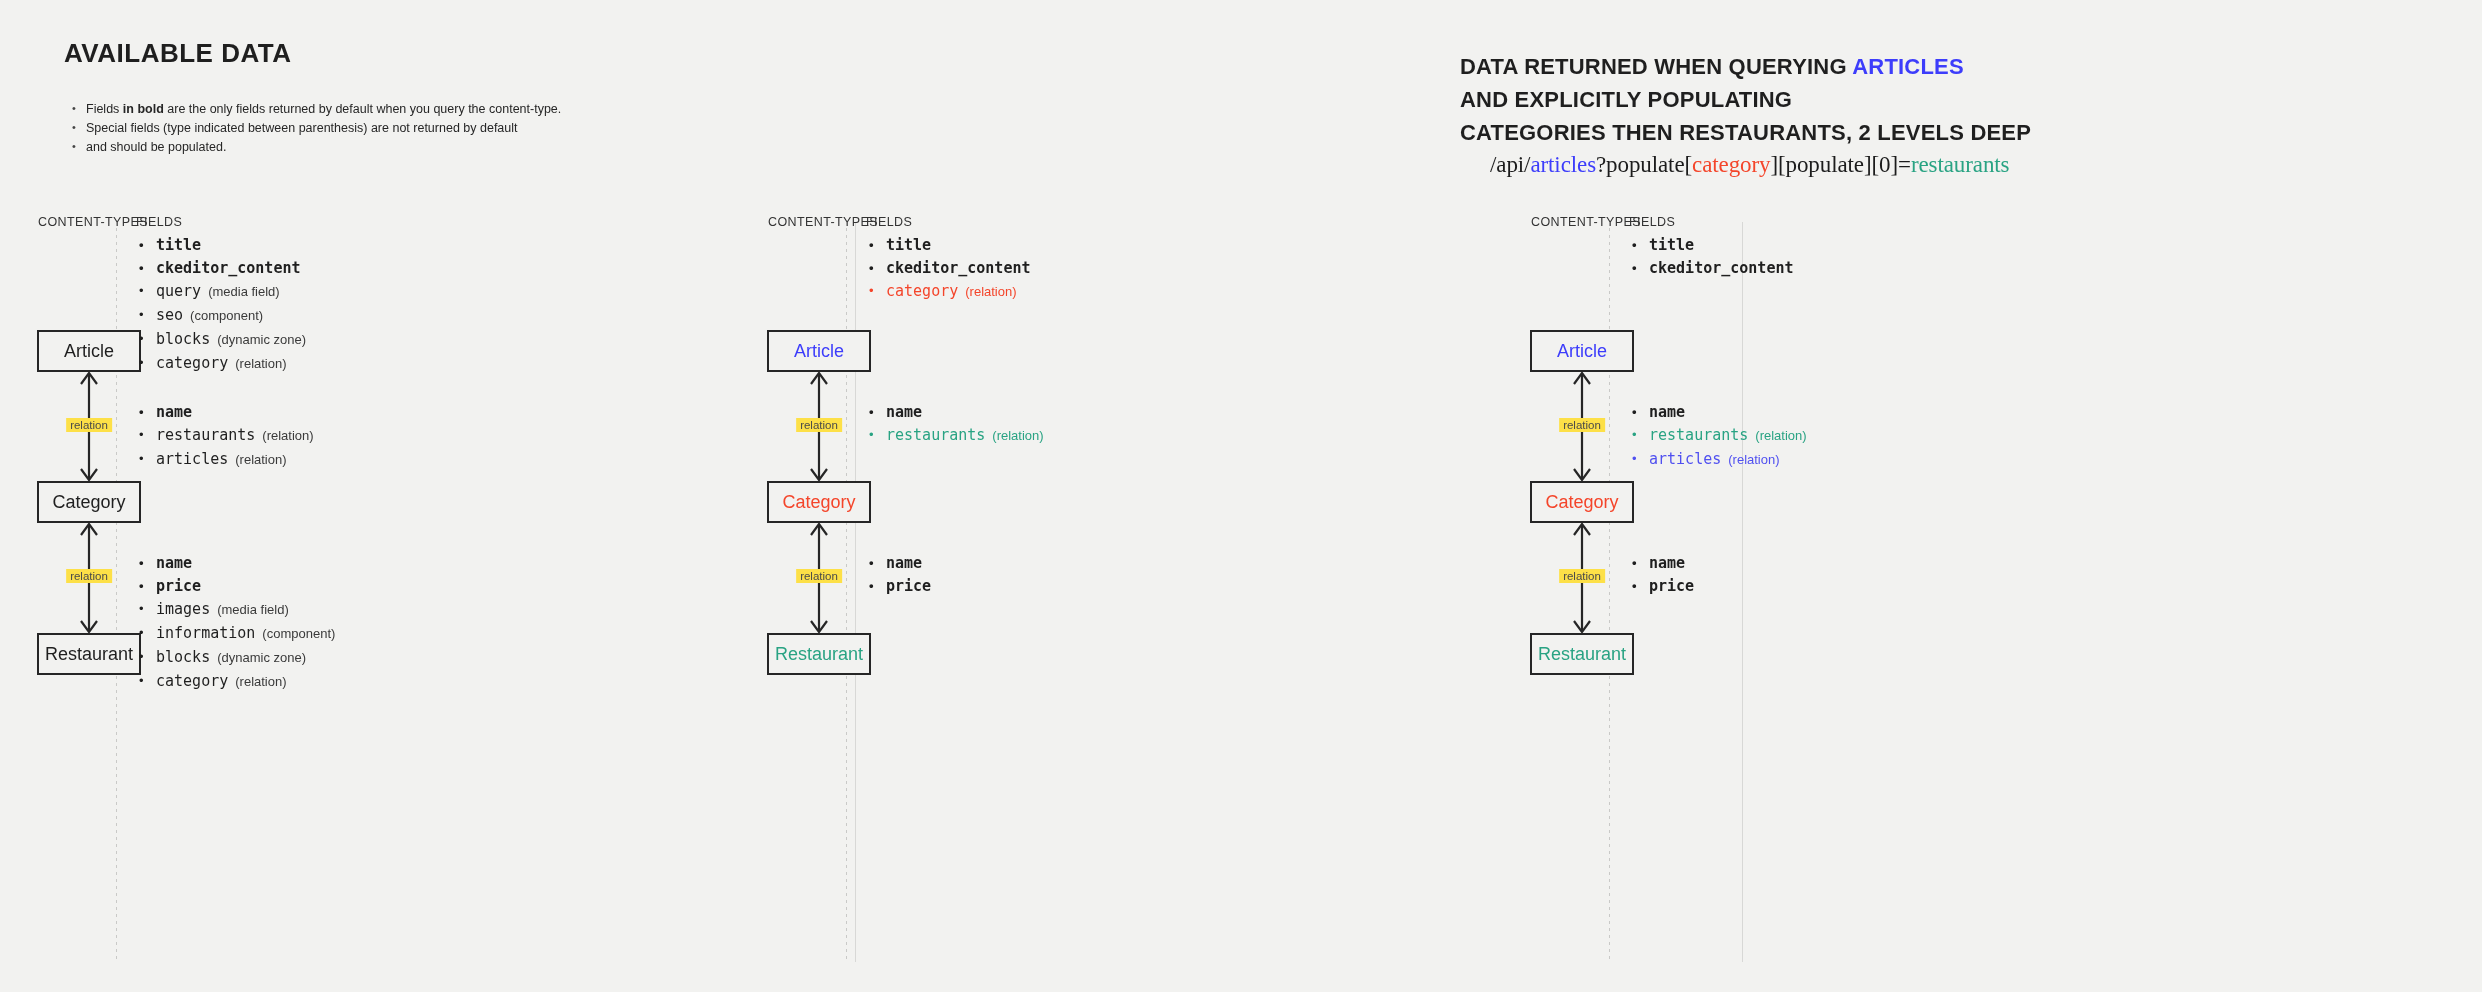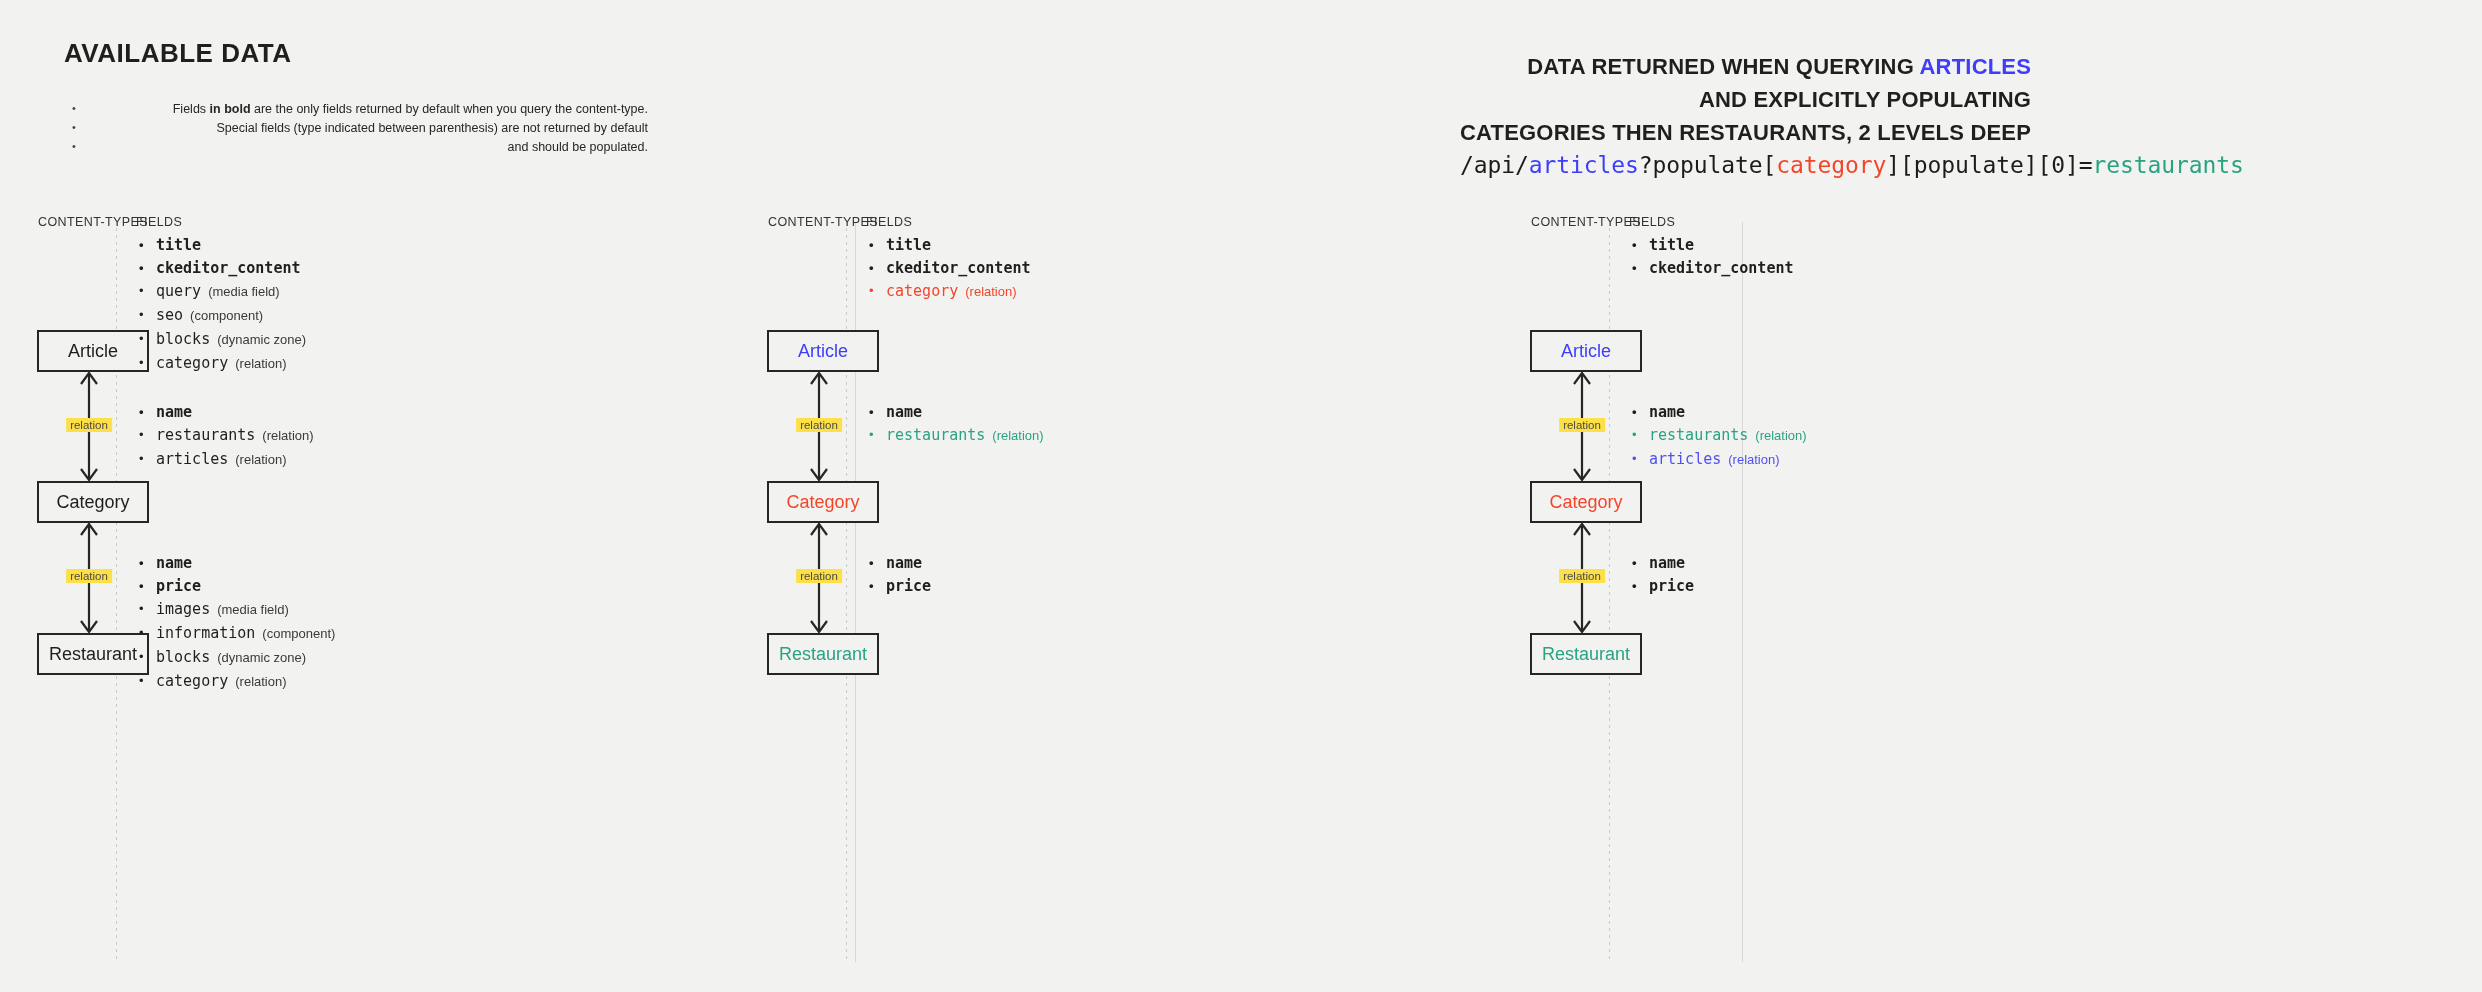--- a/index.html
+++ b/index.html
@@ -5,21 +5,21 @@
   * { box-sizing: border-box; }
   html, body { margin:0; padding:0; }
   body {
     width: 2482px; height: 992px;
     background: #f2f2f0;
     font-family: "Liberation Sans", sans-serif;
     color: #1f1f1f;
     overflow: hidden;
     position: relative;
   }
-  .panel { position: absolute; top: 0; height: 992px; text-align: right; }
+  .panel { position: absolute; top: 0; height: 992px; }
   #panel-1 { left: 0px;    width: 730px; }
   #panel-2 { left: 730px;  width: 765px; }
   #panel-3 { left: 1495px; width: 987px; }
 
   
   .panel-sep {
     position: absolute; top: 222px; width: 1px; height: 740px;
     background: #d8d8d6;
   }
   #sep-a { left: 855px; }
@@ -47,41 +47,41 @@
     font-size: 11px; color: #444;
   }
   .notes ul { margin: 12px; padding: 0; }
   .notes b { font-weight: bold; }
 
   
   .api-url {
     position: absolute; font-family: "DejaVu Sans Mono", monospace;
     font-size: 23px; white-space: nowrap; color: #1c1c1c; letter-spacing:-0.1px;
   }
-  #api-2 { left: 730px;  top: 152px; }
+  #api-2 { left: 760px;  top: 152px; font-family: Liberation Serif, serif; }
   .tok-blue   { color: #3d3dfb; }
   .tok-orange { color: #f4452a; }
   .tok-green  { color: #29a383; }
 
   
   .colhead {
     position: absolute; font-size: 12.5px; letter-spacing: .4px; color: #333;
     white-space: nowrap;
   }
 
   
   .dotted-sep {
     position: absolute; top: 228px; width: 1px; height: 735px;
     background-image: linear-gradient(to bottom, #c9c9c7 0 3px, transparent 3px 7px);
     background-size: 1px 7px;
   }
 
   
   .ct-box {
-    position: absolute; width: 112px; height: 42px;
+    position: absolute; width: 104px; height: 42px;
     border: 2.5px solid #262626; background: #f2f2f0;
     display: flex; align-items: center; justify-content: center;
     font-size: 18px; color: #1f1f1f;
   }
   .ct-box.blue   { color: #3d3dfb; }
   .ct-box.orange { color: #f4452a; }
   .ct-box.green  { color: #29a383; }
 
   
   .connector { position: absolute; width: 40px; }

